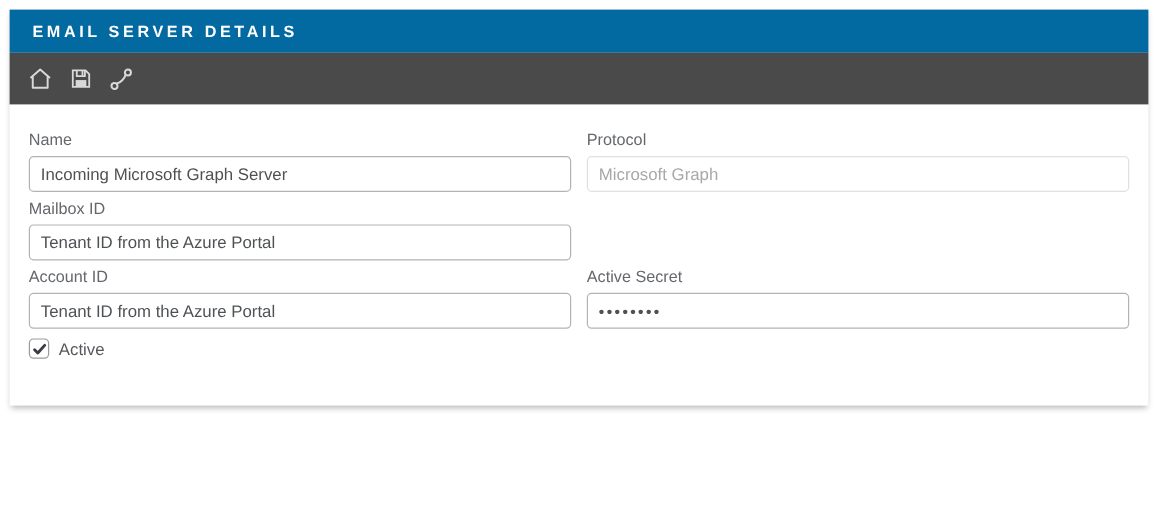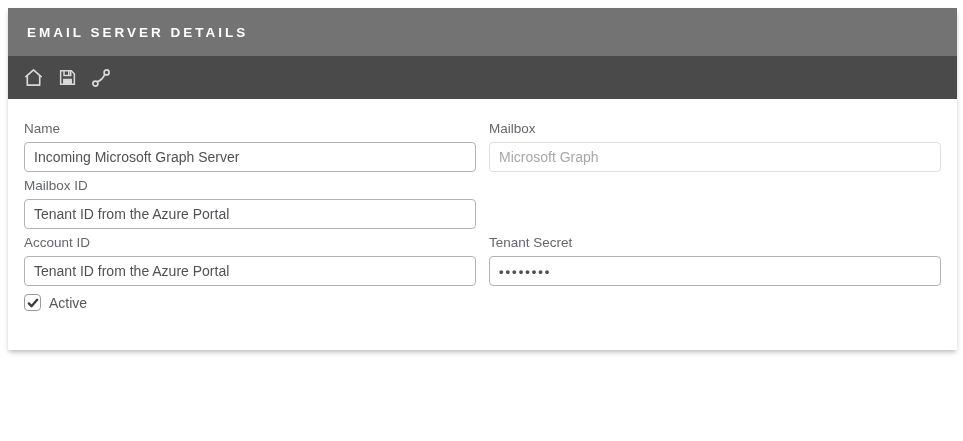--- a/index.html
+++ b/index.html
@@ -10,22 +10,22 @@
     overflow: hidden;
   }
   .panel {
     position: absolute;
     left: 8px; top: 8px;
     width: 949px;
     background: #ffffff;
     box-shadow: 0 3px 5px -1px rgba(0,0,0,0.28);
   }
   .panel-header {
-    height: 48px;
-    background: #737373;
+    height: 36px;
+    background: #0369a1;
     display: flex;
     align-items: center;
     padding-left: 19px;
   }
   .panel-title {
     color: #ffffff;
     font-size: 13.5px;
     font-weight: bold;
     letter-spacing: 3px;
   }
@@ -149,40 +149,40 @@
   </div>
 
   <div class="content">
 
     <div class="row">
       <div class="col field">
         <label>Name</label>
         <input class="text-input" type="text" value="Incoming Microsoft Graph Server" style="">
       </div>
       <div class="col field">
-        <label>Mailbox</label>
+        <label>Protocol</label>
         <input class="text-input" type="text" disabled="" value="Microsoft Graph" style="">
       </div>
     </div>
 
     <div class="row">
       <div class="col field">
         <label>Mailbox ID</label>
         <input class="text-input" type="text" value="Tenant ID from the Azure Portal" style="">
       </div>
       <div class="col"></div>
     </div>
 
     <div class="row">
       <div class="col field">
         <label>Account ID</label>
         <input class="text-input" type="text" value="Tenant ID from the Azure Portal" style="">
       </div>
       <div class="col field">
-        <label>Tenant Secret</label>
+        <label>Active Secret</label>
         <input class="text-input password-input" type="text" value="••••••••" style="">
       </div>
     </div>
 
     <div class="checkbox-row">
       <span class="checkbox checked" id="active-checkbox">
         <span>
           <svg width="12" height="12" viewBox="0 0 12 12" fill="none" stroke="#3b3f44" stroke-width="2.4" stroke-linecap="round" stroke-linejoin="round">
             <path d="M1.8 6.4 L4.5 9.2 L10.2 2.8"></path>
           </svg>

